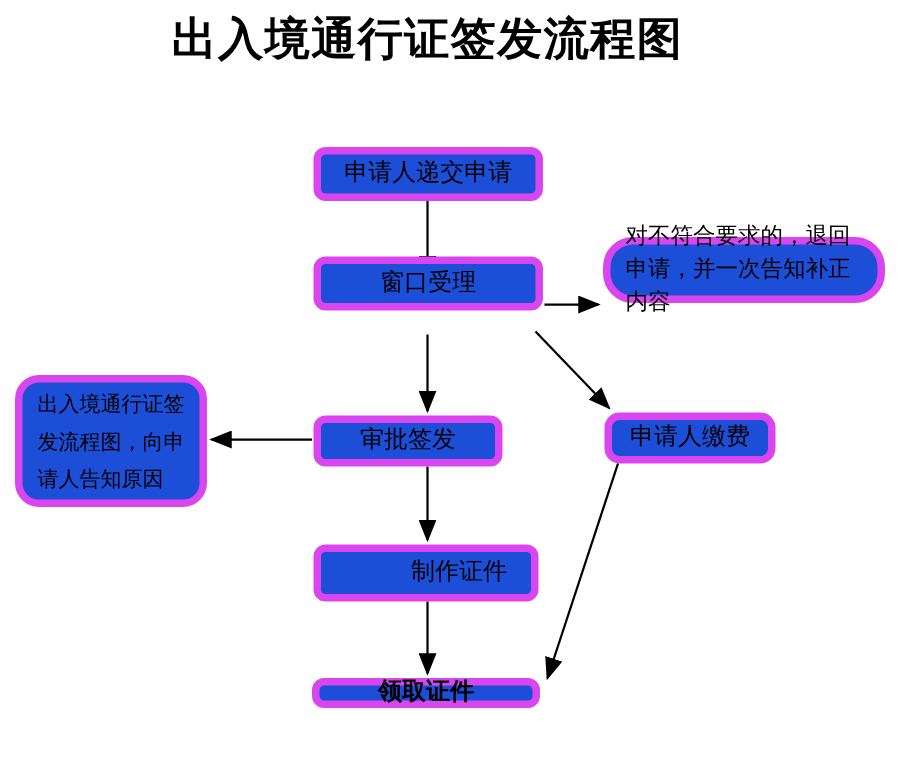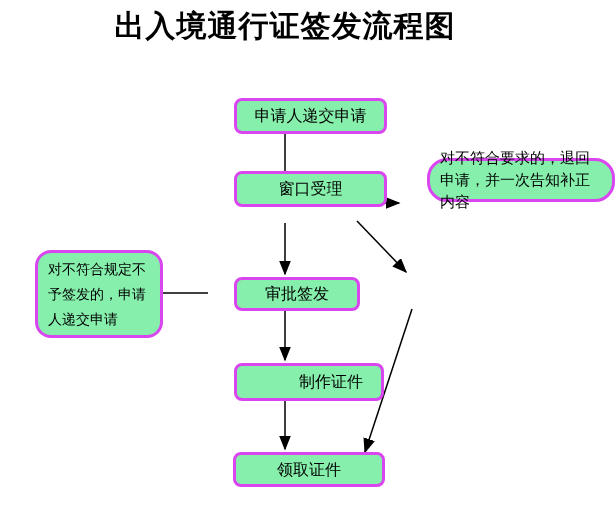--- a/index.html
+++ b/index.html
@@ -31,30 +31,29 @@
     position: absolute;
     left: 0;
     top: 0;
     width: 615px;
     height: 519px;
     pointer-events: none;
   }
   .node {
     position: absolute;
     box-sizing: border-box;
-    border: 3px solid #d946ef;
+    border: 5px solid #d946ef;
     border-radius: 8px;
-    background: #86efac;
+    background: #1d4ed8;
     display: flex;
     align-items: center;
     justify-content: center;
     text-align: center;
     font-size: 16px;
     line-height: 1.35;
-    margin-left: 25px;
   }
   .node-submit  { left: 209px; top:  98px; width: 153px; height: 36px; }
   .node-window  { left: 209px; top: 171px; width: 153px; height: 36px; }
   .node-return  {
     left: 402px; top: 158px; width: 188px; height: 44px;
     border-radius: 20px;
     font-size: 15px;
     line-height: 22px;
     justify-content: flex-start;
     text-align: left;
@@ -65,21 +64,21 @@
     left: 10px; top: 250px; width: 128px; height: 88px;
     border-radius: 16px;
     font-size: 14px;
     line-height: 25px;
     justify-content: flex-start;
     text-align: left;
     padding: 0 10px;
   }
   .node-fee     { left: 403px; top: 275px; width: 114px; height: 34px; border-radius: 10px; }
   .node-produce { left: 209px; top: 363px; width: 150px; height: 38px; padding-left: 44px; }
-  .node-collect { left: 208px; top: 452px; width: 152px; height: 35px; }
+  .node-collect { left: 208px; top: 452px; width: 152px; height: 20px; font-weight: bold; }
 </style>
 </head>
 <body>
 
 <div id="stage">
 
   <div id="diagram-title">出入境通行证签发流程图</div>
 
   <svg id="edges-svg" width="615" height="519" viewBox="0 0 615 519" xmlns="http://www.w3.org/2000/svg">
     <defs>
@@ -98,20 +97,21 @@
     </svg>
 
   <div class="node node-submit">申请人递交申请</div>
 
   <div class="node node-window">窗口受理</div>
 
   <div class="node node-return">对不符合要求的，退回申请，并一次告知补正内容</div>
 
   <div class="node node-approve">审批签发</div>
 
-  <div class="node node-notify">对不符合规定不予签发的，申请人递交申请</div>
+  <div class="node node-notify">出入境通行证签发流程图，向申请人告知原因</div>
 
+  <div class="node node-fee">申请人缴费</div>
 
   <div class="node node-produce">制作证件</div>
 
   <div class="node node-collect">领取证件</div>
 
 </div>
 
 </body></html>

